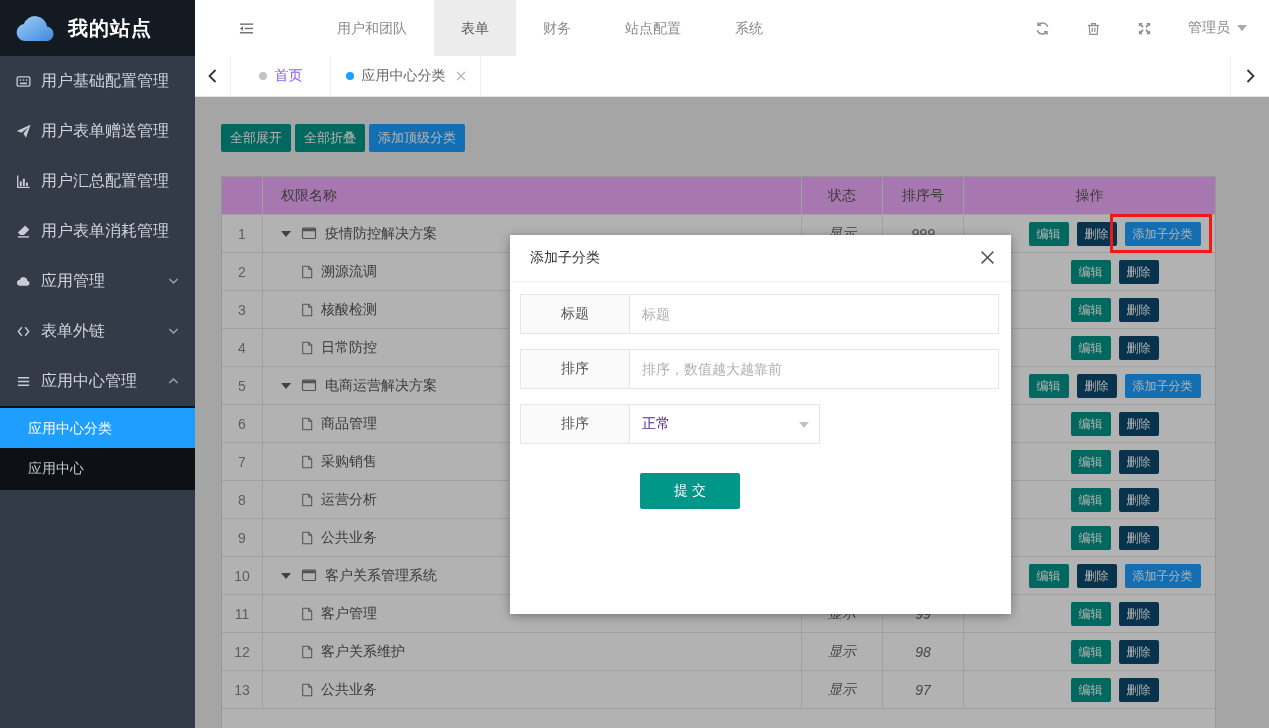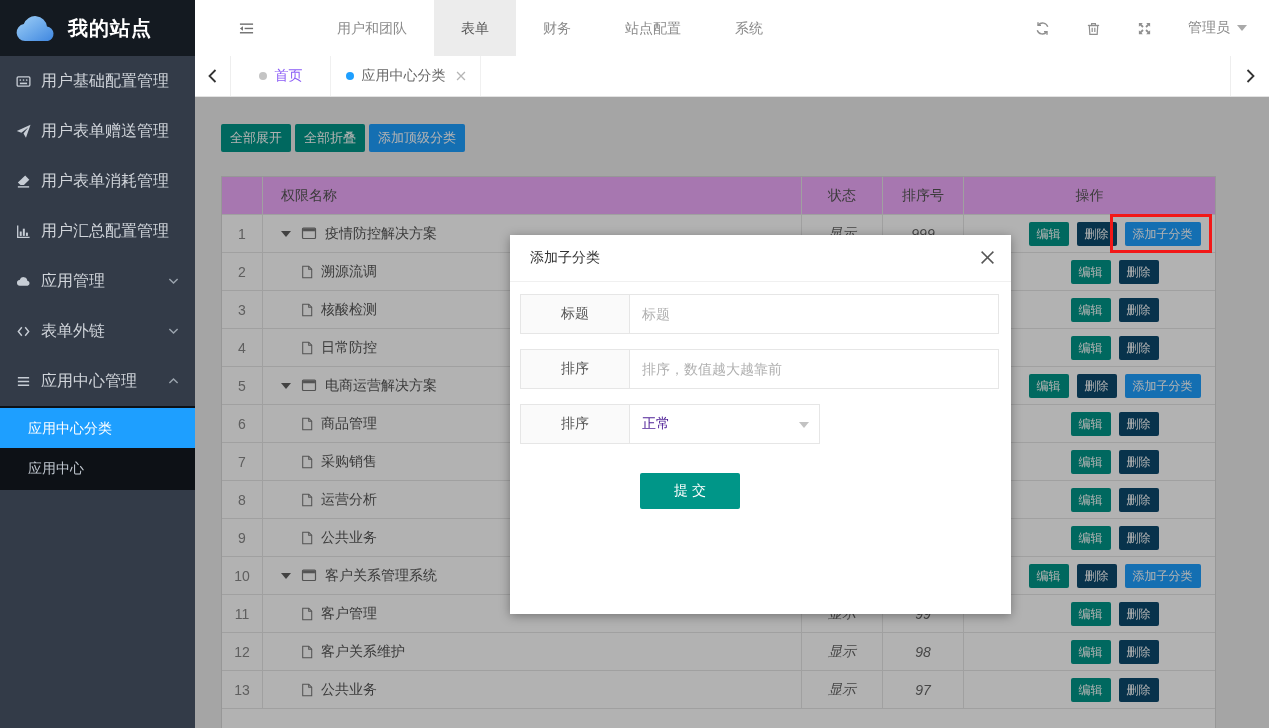--- a/index.html
+++ b/index.html
@@ -125,36 +125,36 @@
           <span class="ico">
             <svg width="15" height="15" viewBox="0 0 16 16">
               <path d="M15.5 .8 L.8 7.4 l4.9 1.9 L13 3.6 8 10 l2.6 4.6 L15.5 .8z" fill="currentColor"></path>
             </svg>
           </span>
           <span class="menu-label">用户表单赠送管理</span>
         </div>
         <div class="menu-item">
           <span class="ico">
             <svg width="15" height="15" viewBox="0 0 16 16">
-              <path d="M9.8 1.6 L14.2 6 8.4 11.8 H4.8 L2 9 Z" fill="currentColor"></path>
-              <rect x="2" y="13" width="12" height="1.5" fill="currentColor"></rect>
-            </svg>
-          </span>
-          <span class="menu-label">用户表单消耗管理</span>
-        </div>
-        <div class="menu-item">
-          <span class="ico">
-            <svg width="15" height="15" viewBox="0 0 16 16">
               <path d="M1.8 1.5 V14.2 H14.5" fill="none" stroke="currentColor" stroke-width="1.4"></path>
               <rect x="4" y="8" width="2.1" height="4.7" fill="currentColor"></rect>
               <rect x="7.3" y="5" width="2.1" height="7.7" fill="currentColor"></rect>
               <rect x="10.6" y="9.2" width="2.1" height="3.5" fill="currentColor"></rect>
             </svg>
           </span>
           <span class="menu-label">用户汇总配置管理</span>
+        </div>
+        <div class="menu-item">
+          <span class="ico">
+            <svg width="15" height="15" viewBox="0 0 16 16">
+              <path d="M9.8 1.6 L14.2 6 8.4 11.8 H4.8 L2 9 Z" fill="currentColor"></path>
+              <rect x="2" y="13" width="12" height="1.5" fill="currentColor"></rect>
+            </svg>
+          </span>
+          <span class="menu-label">用户表单消耗管理</span>
         </div>
         <div class="menu-item">
           <span class="ico">
             <svg width="15" height="15" viewBox="0 0 16 16">
               <path d="M12.4 12.5 H4.4 a3.1 3.1 0 0 1 -.5 -6.2 4.2 4.2 0 0 1 8.2 .9 2.7 2.7 0 0 1 .3 5.3z" fill="currentColor"></path>
             </svg>
           </span>
           <span class="menu-label">应用管理</span>
           <span class="chev">
             <svg width="11" height="8" viewBox="0 0 12 8">

